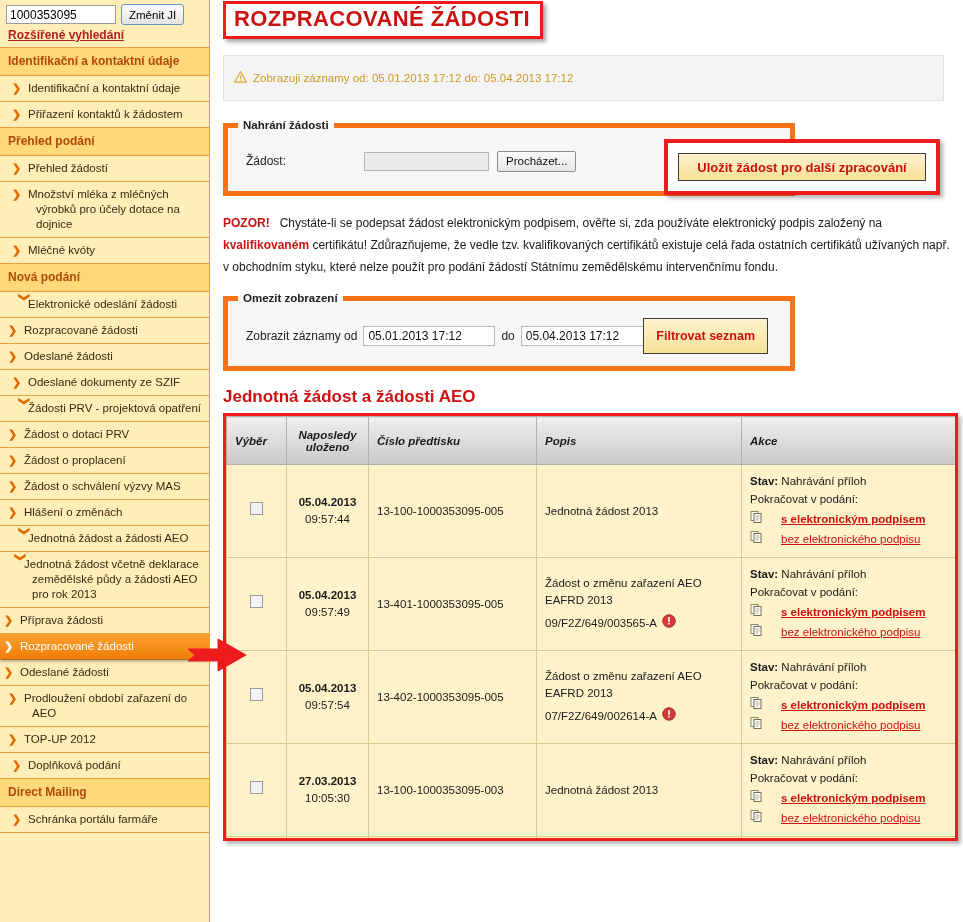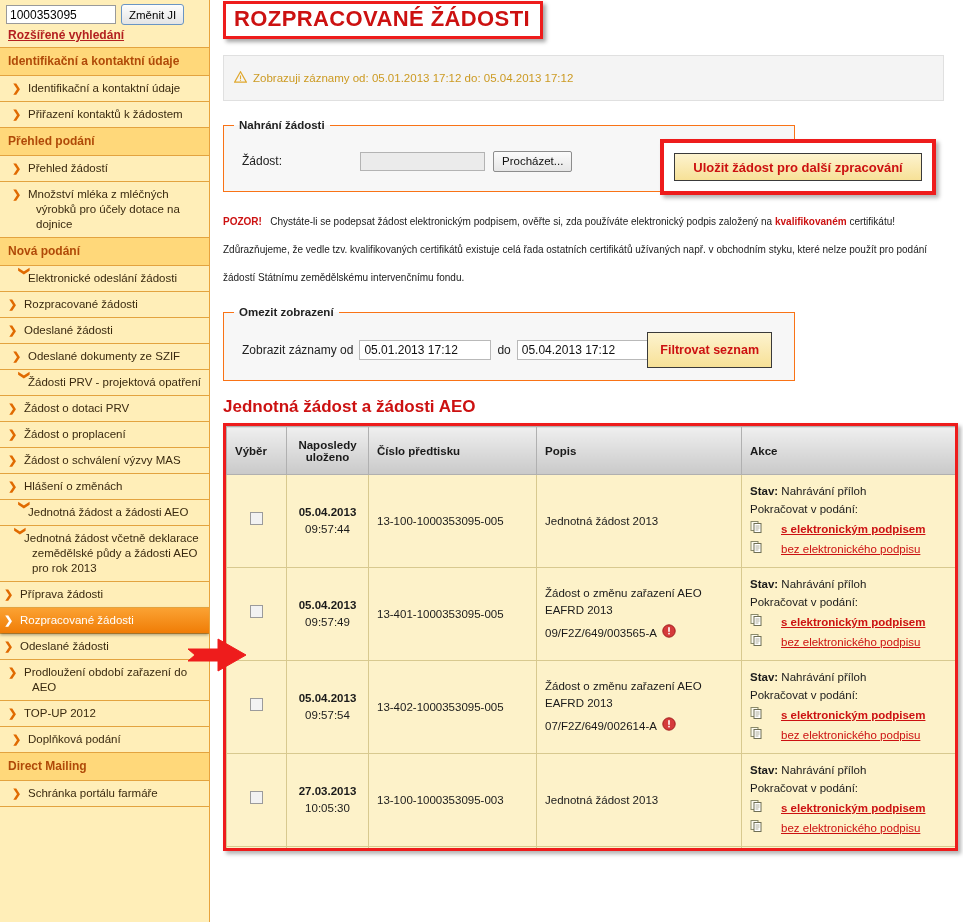--- a/index.html
+++ b/index.html
@@ -117,21 +117,21 @@
     padding: 9px 10px 9px 10px;
     color: #cc9a22;
     font-size: 11.5px;
     display: flex; align-items: center; gap: 6px;
     min-height: 46px;
   }
   .warn-tri { flex: 0 0 auto; }
 
   fieldset.box {
     width: 572px;
-    border: 1px solid #f97316;
+    border: 5px solid #f97316;
     background: #f7f7f7;
     margin: 18px 0 0 0;
     padding: 4px 10px 10px 10px;
     position: relative;
   }
   fieldset.box legend {
     font-weight: bold; font-size: 11.5px;
     color: #222; padding: 0 5px;
   }
   .upload-row {
@@ -166,22 +166,22 @@
     color: #cc1111;
     font-weight: bold;
     font-size: 13px;
     font-family: "Liberation Sans", sans-serif;
     cursor: pointer;
     white-space: nowrap;
   }
   .warn-par {
     width: 730px;
     margin: 16px 0 3px 0;
-    font-size: 10px;
-    line-height: 28px;
+    font-size: 12px;
+    line-height: 22px;
     color: #1a1a1a;
   }
   .pozor { color: #cc1111; font-weight: bold; }
   .kvalif { color: #cc1111; font-weight: bold; }
 
   .filter-row {
     display: flex; align-items: center;
     gap: 6px; padding: 8px 0 0 8px;
     height: 48px;
   }
@@ -218,20 +218,21 @@
   table.grid th {
     background: linear-gradient(#efefef, #c9c9c9);
     border: 1px solid #b0b0b0;
     font-size: 11.5px;
     font-weight: bold;
     color: #1a1a1a;
     padding: 7px 8px;
     text-align: left;
     vertical-align: middle;
     height: 48px;
+    font-style: italic;
   }
   table.grid th.c-vyber { width: 60px; text-align: left; }
   table.grid th.c-ulozeno { width: 82px; text-align: center; }
   table.grid th.c-cislo { width: 168px; }
   table.grid th.c-popis { width: 205px; }
   table.grid th.c-akce { width: 216px; }
   table.grid td {
     background: #fdf2c9;
     border: 1px solid #d8c98f;
     font-size: 11.5px;
@@ -296,20 +297,23 @@
           <span class="txtwrap"><span class="chev" style="display: inline-block;">❯</span><span class="nav-label">Přiřazení kontaktů k žádostem</span></span>
         </div>
         <div class="nav-item section">
           <span class="txtwrap"><span class="nav-label">Přehled podání</span></span>
         </div>
         <div class="nav-item lvl1">
           <span class="txtwrap"><span class="chev" style="display: inline-block;">❯</span><span class="nav-label">Přehled žádostí</span></span>
         </div>
         <div class="nav-item lvl1">
           <span class="txtwrap"><span class="chev" style="display: inline-block;">❯</span><span class="nav-label">Množství mléka z mléčných výrobků pro účely dotace na dojnice</span></span>
+        </div>
+        <div class="nav-item lvl1">
+          <span class="txtwrap"><span class="chev" style="display: inline-block;">❯</span><span class="nav-label">Mléčné kvóty</span></span>
         </div>
         <div class="nav-item section">
           <span class="txtwrap"><span class="nav-label">Nová podání</span></span>
         </div>
         <div class="nav-item lvl1">
           <span class="txtwrap"><span class="chev" style="display: inline-block; transform: rotate(90deg); transform-origin: 50% 50%;">❯</span><span class="nav-label">Elektronické odeslání žádosti</span></span>
         </div>
         <div class="nav-item lvl2">
           <span class="txtwrap"><span class="chev" style="display: inline-block;">❯</span><span class="nav-label">Rozpracované žádosti</span></span>
         </div>

